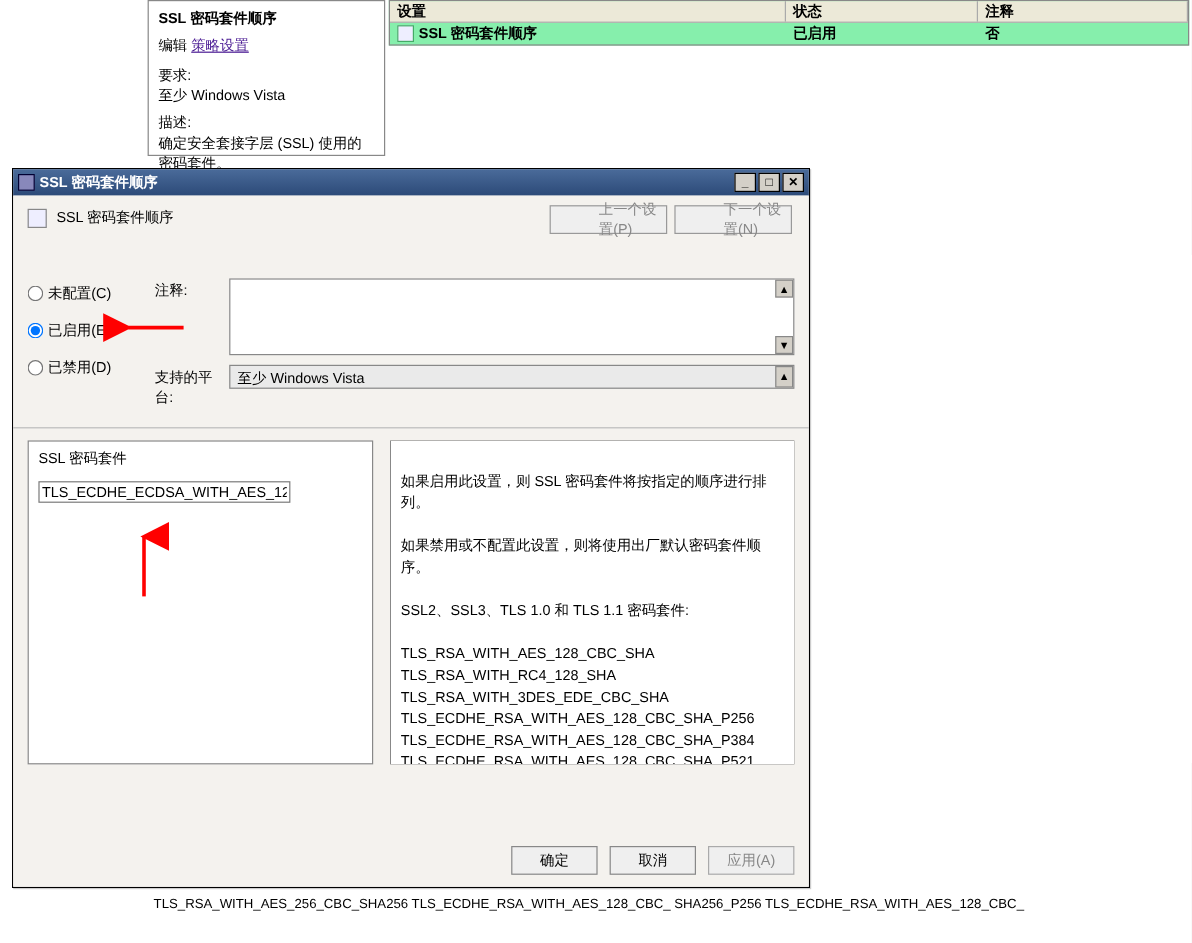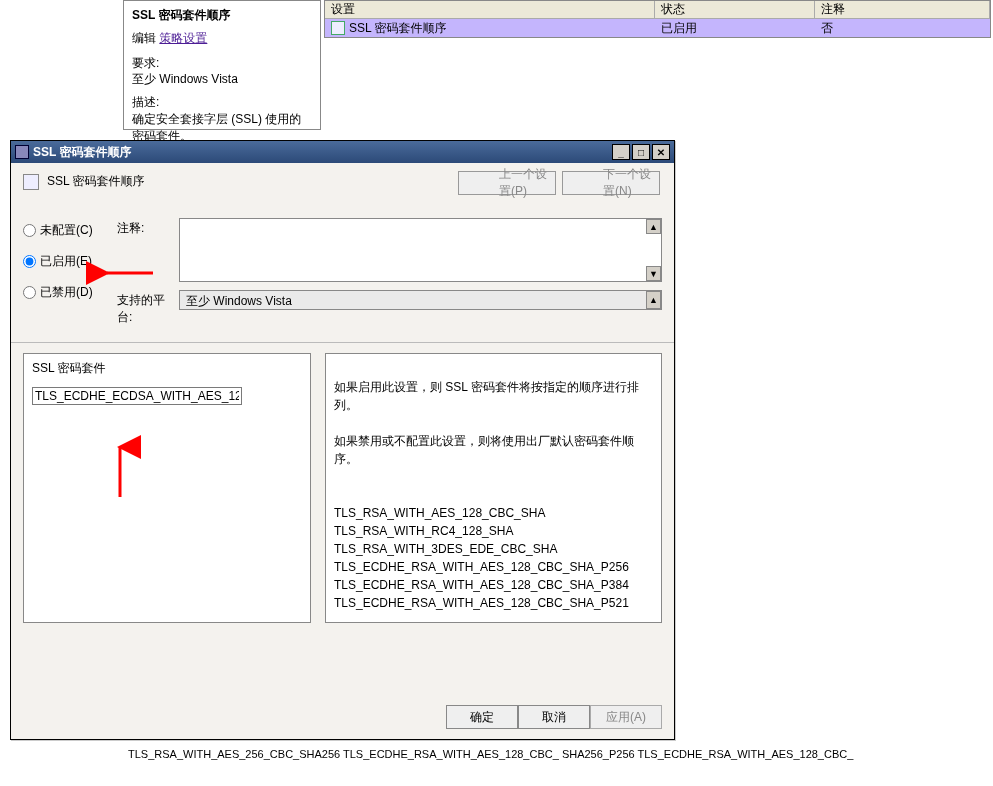--- a/index.html
+++ b/index.html
@@ -31,21 +31,22 @@
   .bg-left-panel .req-label { }
   .bg-left-panel .desc-label { margin-top: 6px; }
 
   
   .bg-right-table {
     position: absolute;
     left: 324px;
     top: 0;
     right: 2px;
     border: 1px solid #888;
-    background: #c4b5fd;
+    background: #86efac;
+    font-weight: bold;
   }
   .bg-right-table .hdr {
     display: flex;
     background: #ece9d8;
     border-bottom: 1px solid #aaa;
     height: 18px;
     align-items: center;
   }
   .bg-right-table .hdr div {
     border-right: 1px solid #aaa;
@@ -119,22 +120,22 @@
   }
   .nav-btn {
     width: 98px; height: 24px;
     border:1px solid #999; background:#efefef; color:#888;
     display:flex; align-items:center; justify-content:center;padding-left:40px;
   }
 
   
   .config-row {
     display:flex;
-    margin-top: 28px;
-    gap: 8px;
+    margin-top: 42px;
+    gap: 20px;
   }
   .radios { width: 86px; padding-top: 4px; }
   .radios label { display:flex; align-items:center; gap:4px; margin-bottom: 14px; cursor:pointer;}
   .radios input[type=radio]{ cursor:pointer; }
 
   .right-fields { flex:1; }
   .fld-row { display:flex; align-items:flex-start; margin-bottom:8px; }
   .fld-row .lbl { width: 62px; padding-top:2px; }
   .comment-box {
     flex:1; height: 64px; background:#fff; border:1px solid #888;
@@ -167,21 +168,21 @@
   .pane-right { flex:1; line-height:1.5; overflow:auto;}
   .pane-left .sec-title { margin-bottom: 10px; }
   .cipher-input {
     width: 210px; border:1px solid #7a7a7a; background:#fff;
     padding:1px 2px; font-family: inherit; font-size:12px;
   }
   .cipher-list { font-family: Tahoma, sans-serif; }
 
   .dlg-buttons {
     position:absolute; right: 12px; bottom: 10px;
-    display:flex; 
+    display:flex; gap:10px;
   }
   .dlg-btn {
     width: 72px; height: 24px;
     border:1px solid #888; background:#efefef;
     display:flex; align-items:center; justify-content:center; cursor:pointer;
   }
   .dlg-btn.disabled { color:#888; border-color:#aaa; }
 
   
   .red-arrow {
@@ -293,21 +294,21 @@
 
     <div class="panes">
       <div class="pane pane-left">
         <div class="sec-title">SSL 密码套件</div>
         <input class="cipher-input" type="text" value="TLS_ECDHE_ECDSA_WITH_AES_128_G" style="">
       </div>
       <div class="pane pane-right">
         <br>
         <div>如果启用此设置，则 SSL 密码套件将按指定的顺序进行排列。</div><br>
         <div>如果禁用或不配置此设置，则将使用出厂默认密码套件顺序。</div><br>
-        <br>
+        <div>SSL2、SSL3、TLS 1.0 和 TLS 1.1 密码套件:</div><br>
         <div class="cipher-list" id="cipher-list">
             <div>TLS_RSA_WITH_AES_128_CBC_SHA</div>
             <div>TLS_RSA_WITH_RC4_128_SHA</div>
             <div>TLS_RSA_WITH_3DES_EDE_CBC_SHA</div>
             <div>TLS_ECDHE_RSA_WITH_AES_128_CBC_SHA_P256</div>
             <div>TLS_ECDHE_RSA_WITH_AES_128_CBC_SHA_P384</div>
             <div>TLS_ECDHE_RSA_WITH_AES_128_CBC_SHA_P521</div>
           </div>
       </div>
     </div>

